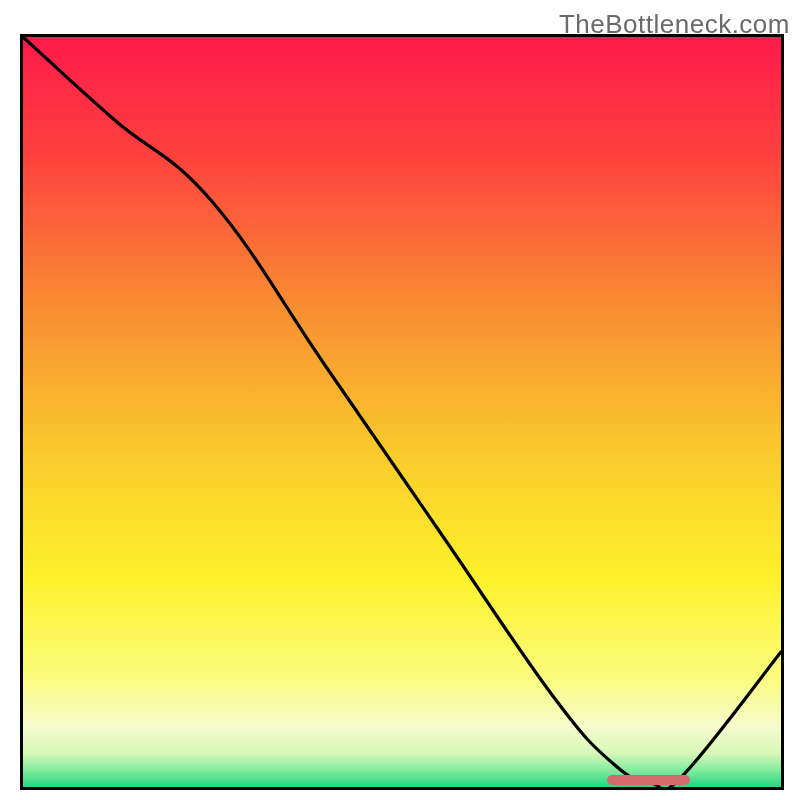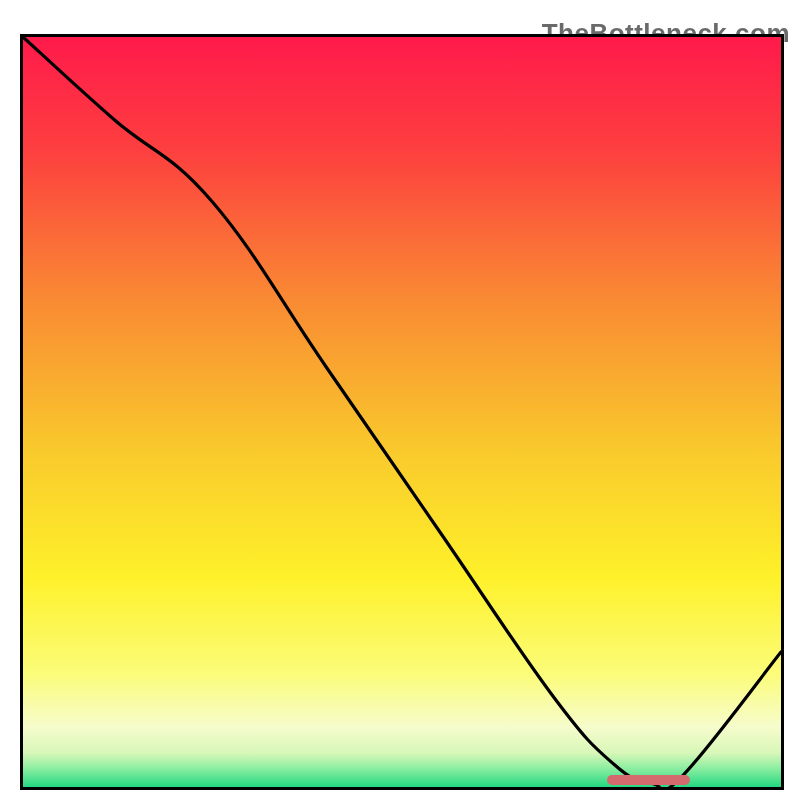--- a/index.html
+++ b/index.html
@@ -10,25 +10,25 @@
     background: #ffffff;
     overflow: hidden;
   }
   .stage {
     position: relative;
     width: 800px;
     height: 800px;
   }
   .watermark {
     position: absolute;
-    top: 18px;
+    top: 9px;
     right: 10px;
     font-family: Arial, Helvetica, sans-serif;
     font-size: 26px;
-    font-weight: bold;
+    font-weight: normal;
     color: #6a6a6a;
     letter-spacing: 0.5px;
     user-select: none;
   }
   .plot {
     position: absolute;
     left: 20px;
     top: 34px;
     width: 764px;
     height: 756px;

